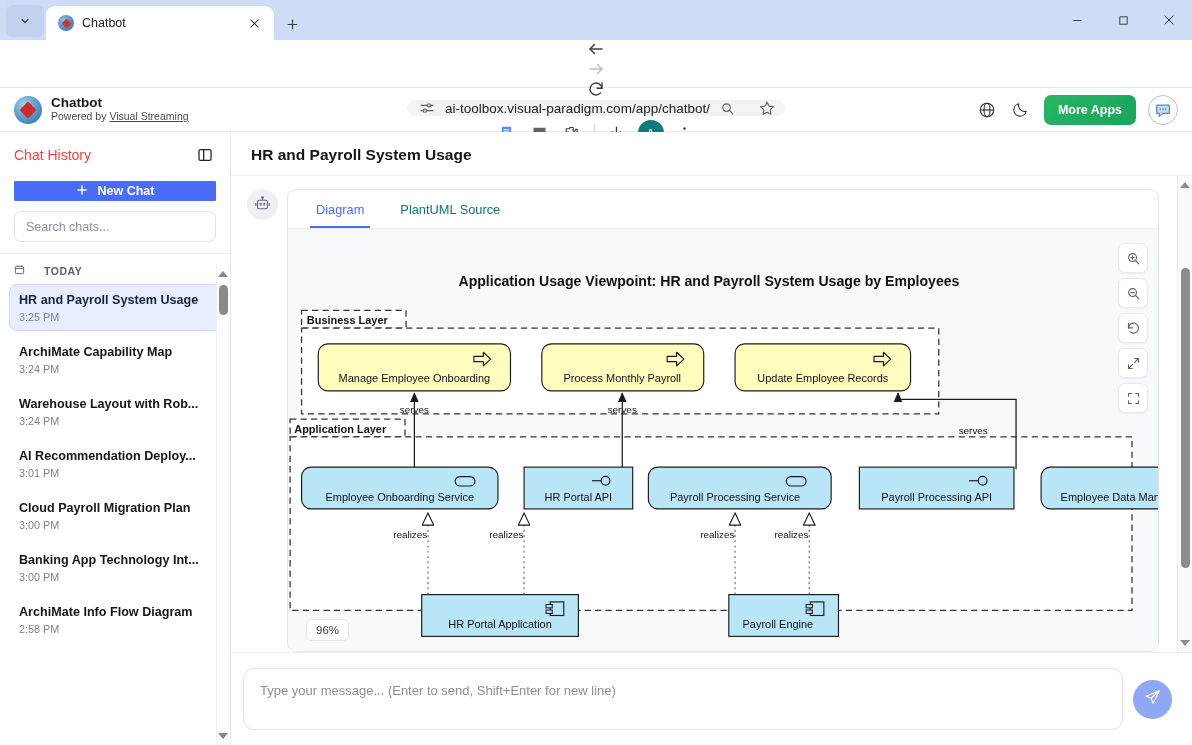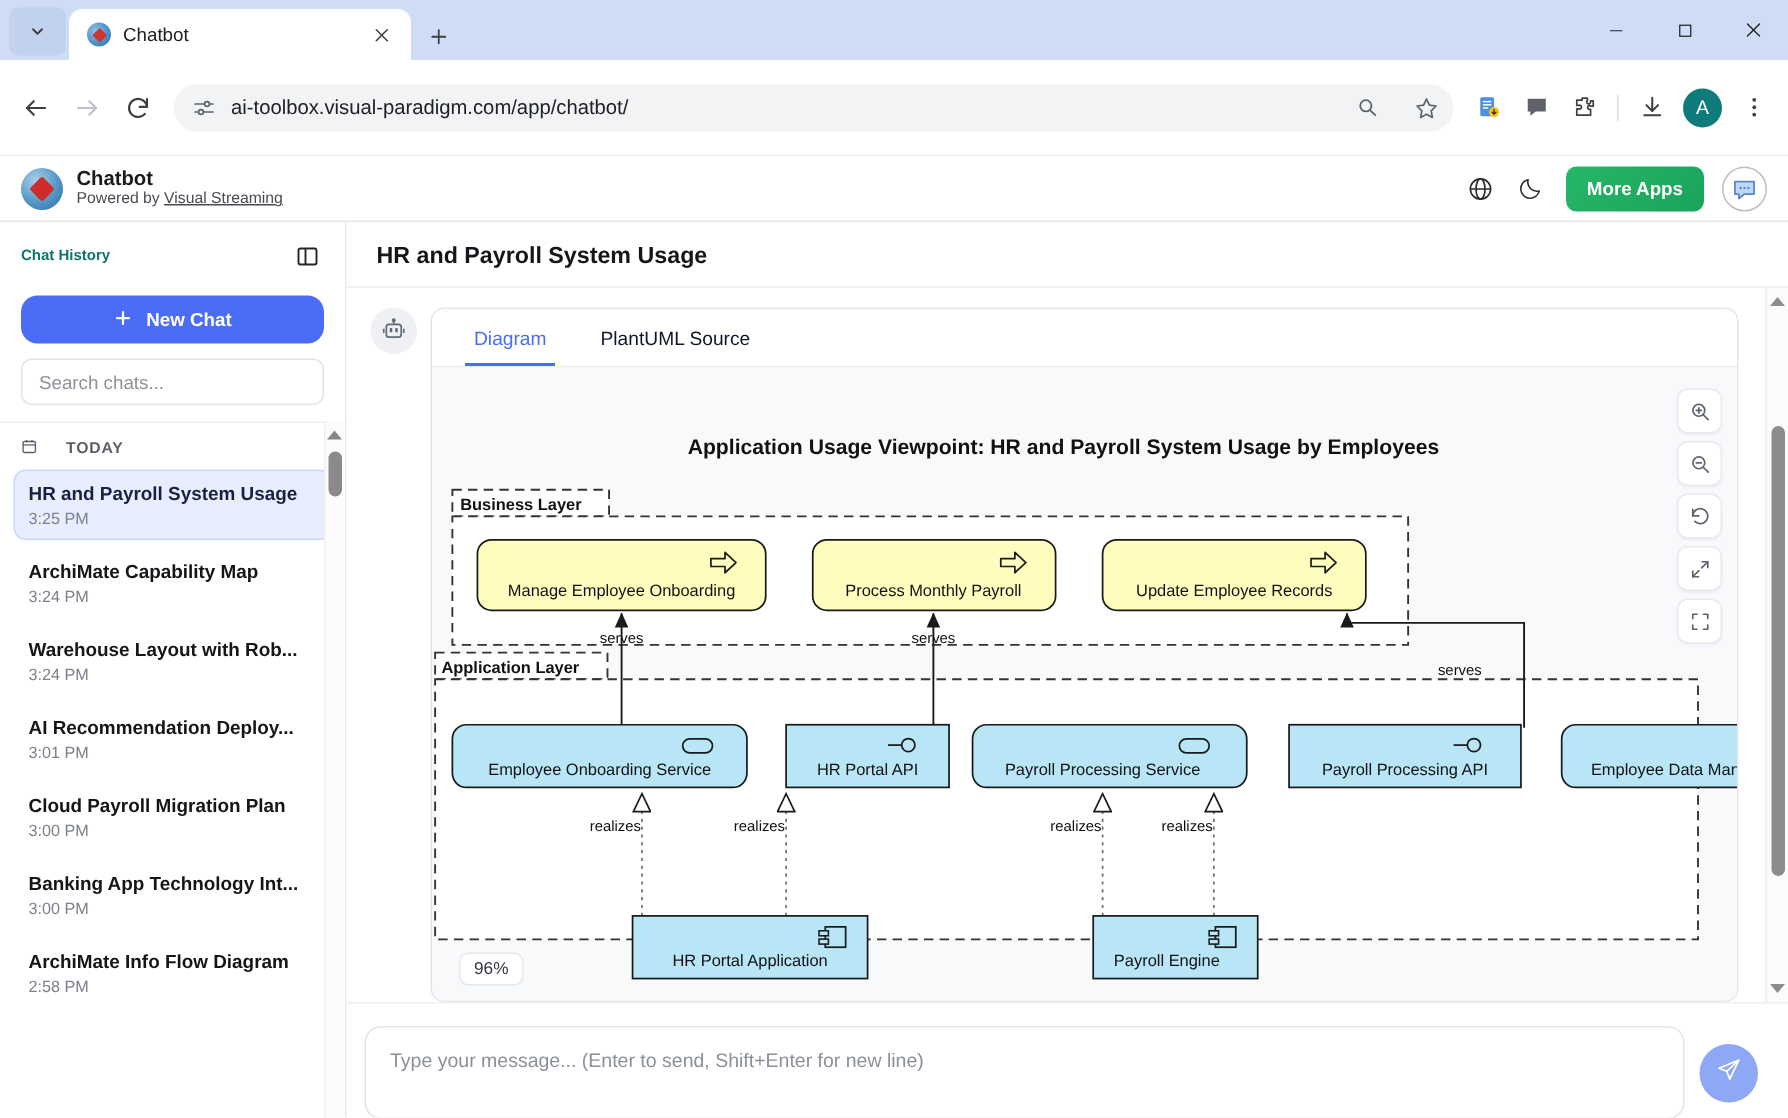--- a/index.html
+++ b/index.html
@@ -45,22 +45,22 @@
   .tab-new { margin-left: 6px; margin-bottom: 4px; }
   .win-controls {
     position: absolute; right: 0; top: 0; height: 40px; display: flex;
   }
   .win-btn {
     width: 46px; height: 40px; display: flex; align-items: center;
     justify-content: center; cursor: pointer; color: #202124;
   }
 
   .browser-toolbar {
-    height: 64px; background: #ffffff; display: flex; align-items: center;
-    padding: 0 8px; gap: 2px; border-bottom: 1px solid #e8eaed;
+    height: 48px; background: #ffffff; display: flex; align-items: center;
+    padding: 0 8px; gap: 2px; border-bottom: 1px solid #e8eaed; flex-direction: column;
   }
   .nav-btn {
     width: 32px; height: 32px; border-radius: 50%; display: flex;
     align-items: center; justify-content: center; cursor: pointer; color: #3c4043;
   }
   .nav-btn.disabled { color: #bdc1c6; }
   .omnibox {
     flex: 1; height: 32px; background: #f1f3f4; border-radius: 16px;
     display: flex; align-items: center; padding: 0 10px 0 12px;
     margin: 0 6px; gap: 10px;
@@ -112,28 +112,28 @@
 
   
   .sidebar {
     width: 231px; flex: none; background: #ffffff;
     border-right: 1px solid #e6e8ec; display: flex; flex-direction: column;
     position: relative;
   }
   .sidebar-head {
     height: 45px; display: flex; align-items: center; padding: 0 14px;
   }
-  .sidebar-head h2 { font-size: 10px; font-weight: bold; color: #0f766e; }
+  .sidebar-head h2 { font-size: 14px; font-weight: normal; color: #ef4444; }
   .collapse-btn {
     margin-left: auto; width: 22px; height: 22px; display: flex;
     align-items: center; justify-content: center; cursor: pointer; color: #24242a;
   }
   .new-chat-btn {
-    margin: 4px 14px 0; height: 32px; background: #4a6cf7; color: #fff;
-    border: none; border-radius: 11px; font-size: 12.5px; font-weight: bold;
+    margin: 4px 14px 0; height: 20px; background: #4a6cf7; color: #fff;
+    border: none; border-radius: 1px; font-size: 12.5px; font-weight: bold;
     cursor: pointer; display: flex; align-items: center; justify-content: center; gap: 10px;
   }
   .search-wrap { padding: 10px 14px 11px; }
   .search-input {
     width: 100%; height: 31px; border: 1px solid #dfe2e8; border-radius: 7px;
     padding: 0 11px; font-size: 12.5px; font-family: inherit; color: #404040;
     outline: none; background: #fff;
   }
   .search-input::placeholder { color: #8d919b; }
   .chat-list {
@@ -185,21 +185,21 @@
     display: flex; align-items: center; justify-content: center; flex: none;
     margin-right: 9px;
   }
   .artifact-card {
     flex: 1; border: 1px solid #e3e6ec; border-radius: 9px; background: #fff;
     display: flex; flex-direction: column; min-width: 0; overflow: hidden;
     margin-right: 18px;
   }
   .card-tabs { display: flex; padding: 0 22px; border-bottom: 1px solid #e8eaef; }
   .card-tab {
-    padding: 12px 6px 9px; font-size: 12.8px; color: #0f172a; cursor: pointer;
+    padding: 12px 6px 9px; font-size: 12.8px; color: #0f766e; cursor: pointer;
     margin-right: 24px; border-bottom: 2.5px solid transparent;
   }
   .card-tab.active { color: #4a6cf7; border-bottom-color: #4a6cf7; }
   .diagram-pane {
     flex: 1; background: #f7f9fb; position: relative; overflow: hidden; min-height: 0;
   }
   .diagram-toolbar {
     position: absolute; right: 10px; top: 14px; display: flex;
     flex-direction: column; gap: 5px; z-index: 5;
   }

